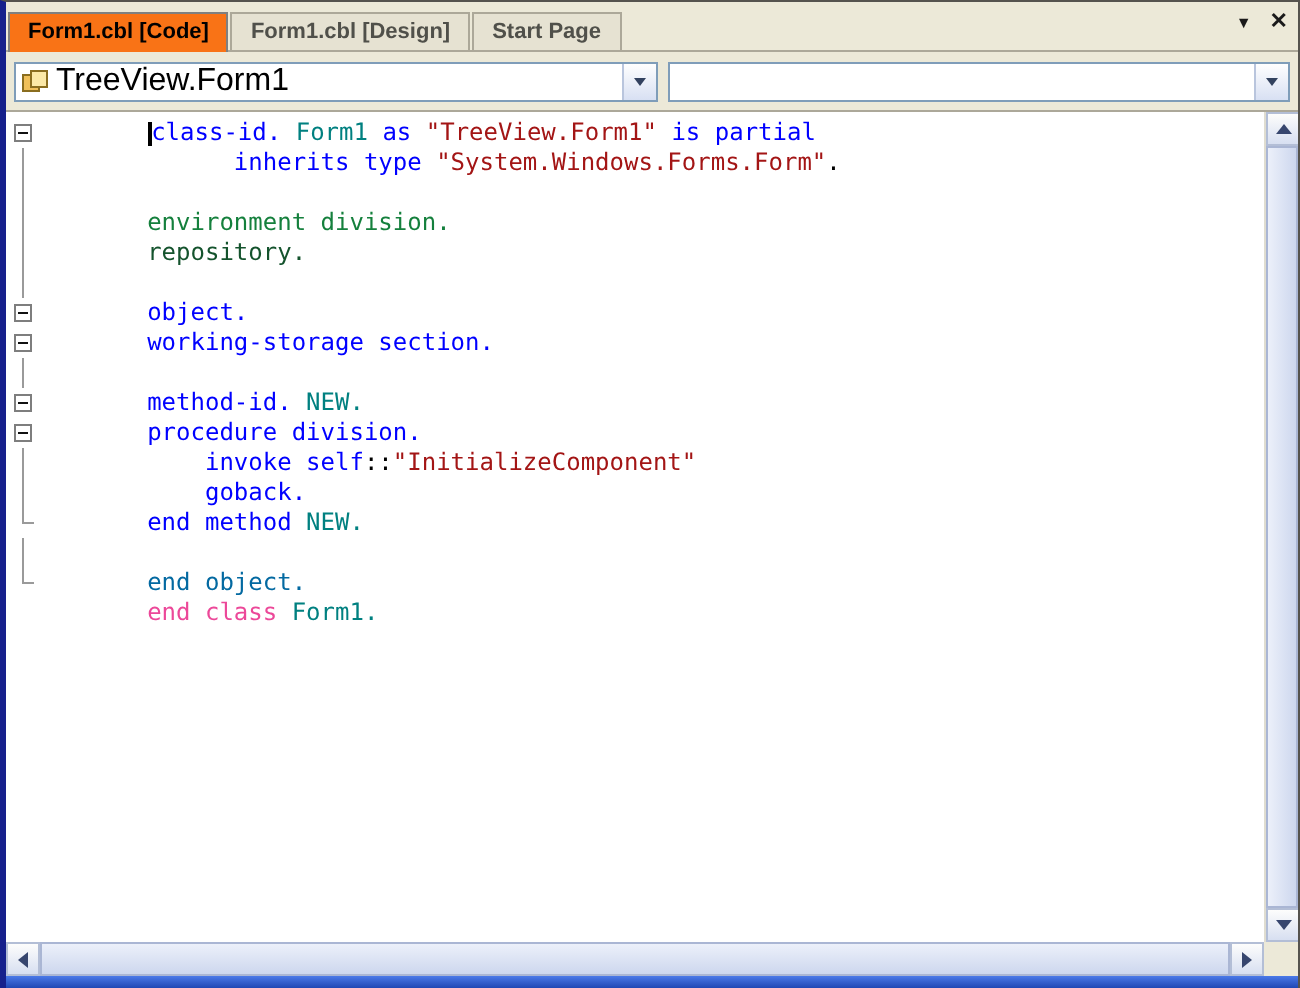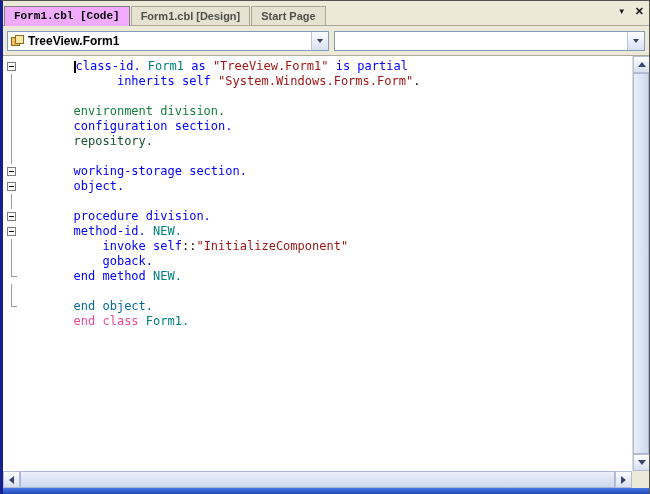--- a/index.html
+++ b/index.html
@@ -11,34 +11,34 @@
     background:#ece9d8;
     display:flex; flex-direction:column;
     font-family:"Liberation Sans", sans-serif;
     overflow:hidden;
   }
   
   .tabstrip { height:22px; flex:none; display:flex; align-items:flex-end;
     background:#ece9d8; padding:2px 0 0 1px; border-bottom:1px solid #aca899; position:relative; }
   .tab { height:18px; line-height:18px; padding:0 9px; font-size:11px; color:#50504a;
     background:#e6e2d2; border:1px solid #aca899; border-bottom:none; margin-right:1px; white-space:nowrap; cursor:default;font-weight:bold; }
-  .tab.active { background:#f0abfc; font-weight:bold; color:#000; border-color:#808080;
-    height:19px; margin-bottom:-1px;font-family:Liberation Mono, monospace; }
+  .tab.active { background:#f97316; font-weight:bold; color:#000; border-color:#808080;
+    height:19px; margin-bottom:-1px; }
   .tab-controls { position:absolute; right:5px; top:5px; display:flex; gap:9px; align-items:center; }
   .tab-menu-btn { font-size:8px; color:#1a1a1a; line-height:10px; cursor:default; }
   .tab-close-btn { font-size:11px; color:#1a1a1a; font-weight:bold; line-height:11px; cursor:default; }
 
   
   .combo-row { height:25px; flex:none; display:flex; align-items:center; gap:5px;
     padding:2px 4px 2px 4px; background:#ece9d8; }
   .combo { height:20px; box-sizing:border-box; background:#fff; border:1px solid #7f9db9;
     display:flex; align-items:center; overflow:hidden; }
   .combo.types { width:322px; flex:none; }
   .combo.members { flex:1; }
-  .combo-text { font-size:12px; padding-left:4px; flex:1; white-space:nowrap; overflow:hidden; color:#000;font-weight:bold; }
+  .combo-text { font-size:16px; padding-left:4px; flex:1; white-space:nowrap; overflow:hidden; color:#000; }
   .combo-btn { width:16px; height:18px; flex:none; background:linear-gradient(#fefefe,#d8e0f3);
     border-left:1px solid #b9c5dd; display:flex; align-items:center; justify-content:center; }
   .arrow-down { width:0; height:0; border-left:3px solid transparent; border-right:3px solid transparent;
     border-top:4px solid #33425f; }
   .class-icon { width:13px; height:11px; margin-left:3px; position:relative; flex:none; }
   .class-icon::before { content:""; position:absolute; left:0; bottom:0; width:7px; height:7px;
     background:#f0c05a; border:1px solid #8a6d1f; }
   .class-icon::after { content:""; position:absolute; right:0; top:0; width:7px; height:7px;
     background:#fbe8a6; border:1px solid #8a6d1f; }
 
@@ -121,31 +121,30 @@
         <span class="arrow-down"></span>
       </span>
     </div>
   </div>
 
   <div class="editor-area">
     <div class="editor-main">
       <div class="code-viewport">
         <div id="code-lines">
             <div class="code-line"><span class="fold-cell"><span class="fold-box"></span></span><span class="line-text"><span style="color: rgb(0, 0, 0);">       </span><span class="caret"></span><span style="color: rgb(0, 0, 255);">class-id.</span><span style="color: rgb(0, 0, 0);"> </span><span style="color: rgb(0, 128, 128);">Form1</span><span style="color: rgb(0, 0, 255);"> as </span><span style="color: rgb(163, 21, 21);">"TreeView.Form1"</span><span style="color: rgb(0, 0, 255);"> is partial</span></span></div>
-            <div class="code-line"><span class="fold-cell fold-line"></span><span class="line-text"><span style="color: rgb(0, 0, 255);">             inherits self </span><span style="color: rgb(163, 21, 21);">"System.Windows.Forms.Form"</span><span style="color: rgb(0, 0, 0);">.</span></span></div>
+            <div class="code-line"><span class="fold-cell fold-line"></span><span class="line-text"><span style="color: rgb(0, 0, 255);">             inherits type </span><span style="color: rgb(163, 21, 21);">"System.Windows.Forms.Form"</span><span style="color: rgb(0, 0, 0);">.</span></span></div>
             <div class="code-line"><span class="fold-cell fold-line"></span><span class="line-text"></span></div>
             <div class="code-line"><span class="fold-cell fold-line"></span><span class="line-text"><span style="color: #15803d;">       environment division.</span></span></div>
-            <div class="code-line"><span class="fold-cell fold-line"></span><span class="line-text"><span style="color: rgb(0, 0, 255);">       configuration section.</span></span></div>
             <div class="code-line"><span class="fold-cell fold-line"></span><span class="line-text"><span style="color: #14532d;">       repository.</span></span></div>
             <div class="code-line"><span class="fold-cell fold-line"></span><span class="line-text"></span></div>
+            <div class="code-line"><span class="fold-cell"><span class="fold-box"></span></span><span class="line-text"><span style="color: rgb(0, 0, 255);">       object.</span></span></div>
             <div class="code-line"><span class="fold-cell"><span class="fold-box"></span></span><span class="line-text"><span style="color: rgb(0, 0, 255);">       working-storage section.</span></span></div>
-            <div class="code-line"><span class="fold-cell"><span class="fold-box"></span></span><span class="line-text"><span style="color: rgb(0, 0, 255);">       object.</span></span></div>
             <div class="code-line"><span class="fold-cell fold-line"></span><span class="line-text"></span></div>
+            <div class="code-line"><span class="fold-cell"><span class="fold-box"></span></span><span class="line-text"><span style="color: rgb(0, 0, 255);">       method-id. </span><span style="color: rgb(0, 128, 128);">NEW.</span></span></div>
             <div class="code-line"><span class="fold-cell"><span class="fold-box"></span></span><span class="line-text"><span style="color: rgb(0, 0, 255);">       procedure division.</span></span></div>
-            <div class="code-line"><span class="fold-cell"><span class="fold-box"></span></span><span class="line-text"><span style="color: rgb(0, 0, 255);">       method-id. </span><span style="color: rgb(0, 128, 128);">NEW.</span></span></div>
             <div class="code-line"><span class="fold-cell fold-line"></span><span class="line-text"><span style="color: rgb(0, 0, 255);">           invoke self</span><span style="color: rgb(0, 0, 0);">::</span><span style="color: rgb(163, 21, 21);">"InitializeComponent"</span></span></div>
             <div class="code-line"><span class="fold-cell fold-line"></span><span class="line-text"><span style="color: rgb(0, 0, 255);">           goback.</span></span></div>
             <div class="code-line"><span class="fold-cell fold-end"></span><span class="line-text"><span style="color: rgb(0, 0, 255);">       end method </span><span style="color: rgb(0, 128, 128);">NEW.</span></span></div>
             <div class="code-line"><span class="fold-cell fold-line"></span><span class="line-text"></span></div>
             <div class="code-line"><span class="fold-cell fold-end"></span><span class="line-text"><span style="color: #0369a1;">       end object.</span></span></div>
             <div class="code-line"><span class="fold-cell"></span><span class="line-text"><span style="color: #ec4899;">       end class </span><span style="color: rgb(0, 128, 128);">Form1.</span></span></div>
           </div>
       </div>
       <div class="vscroll">
         <div class="scroll-btn">

